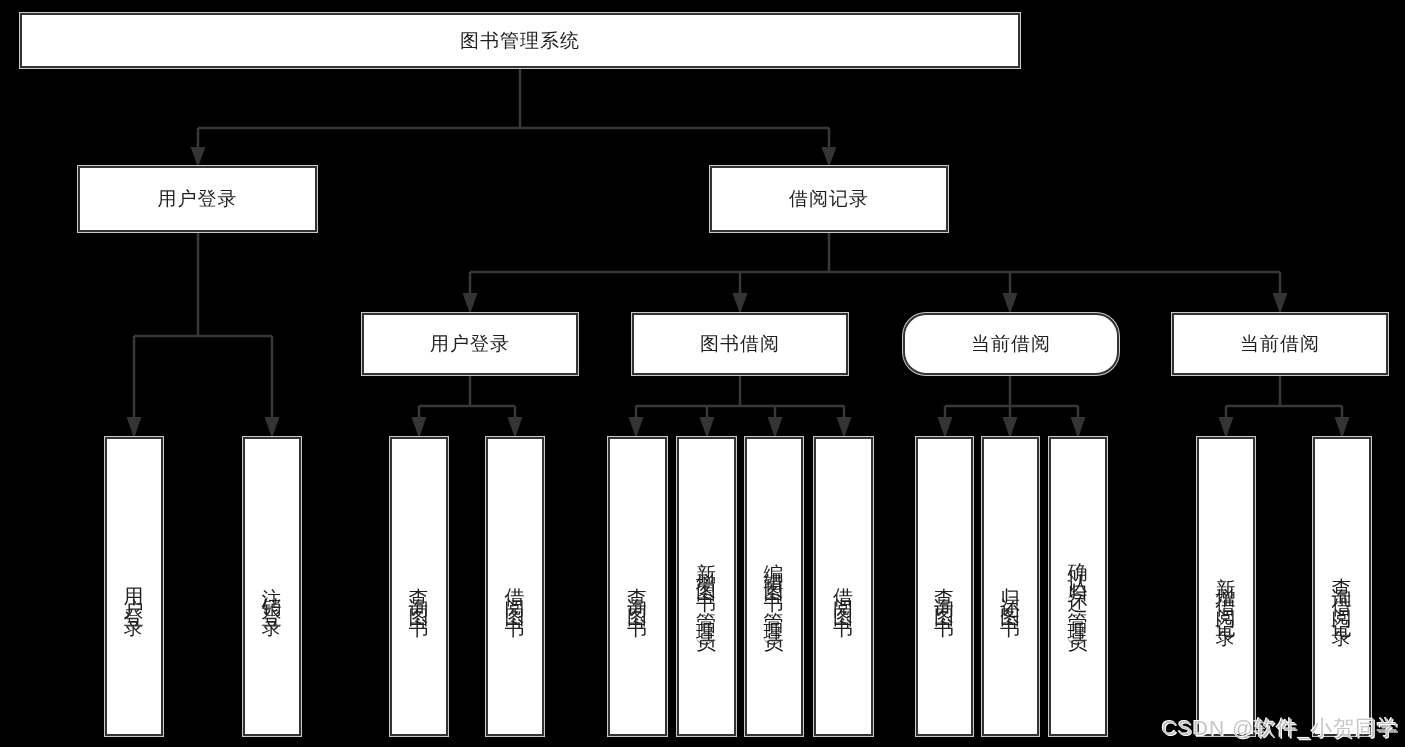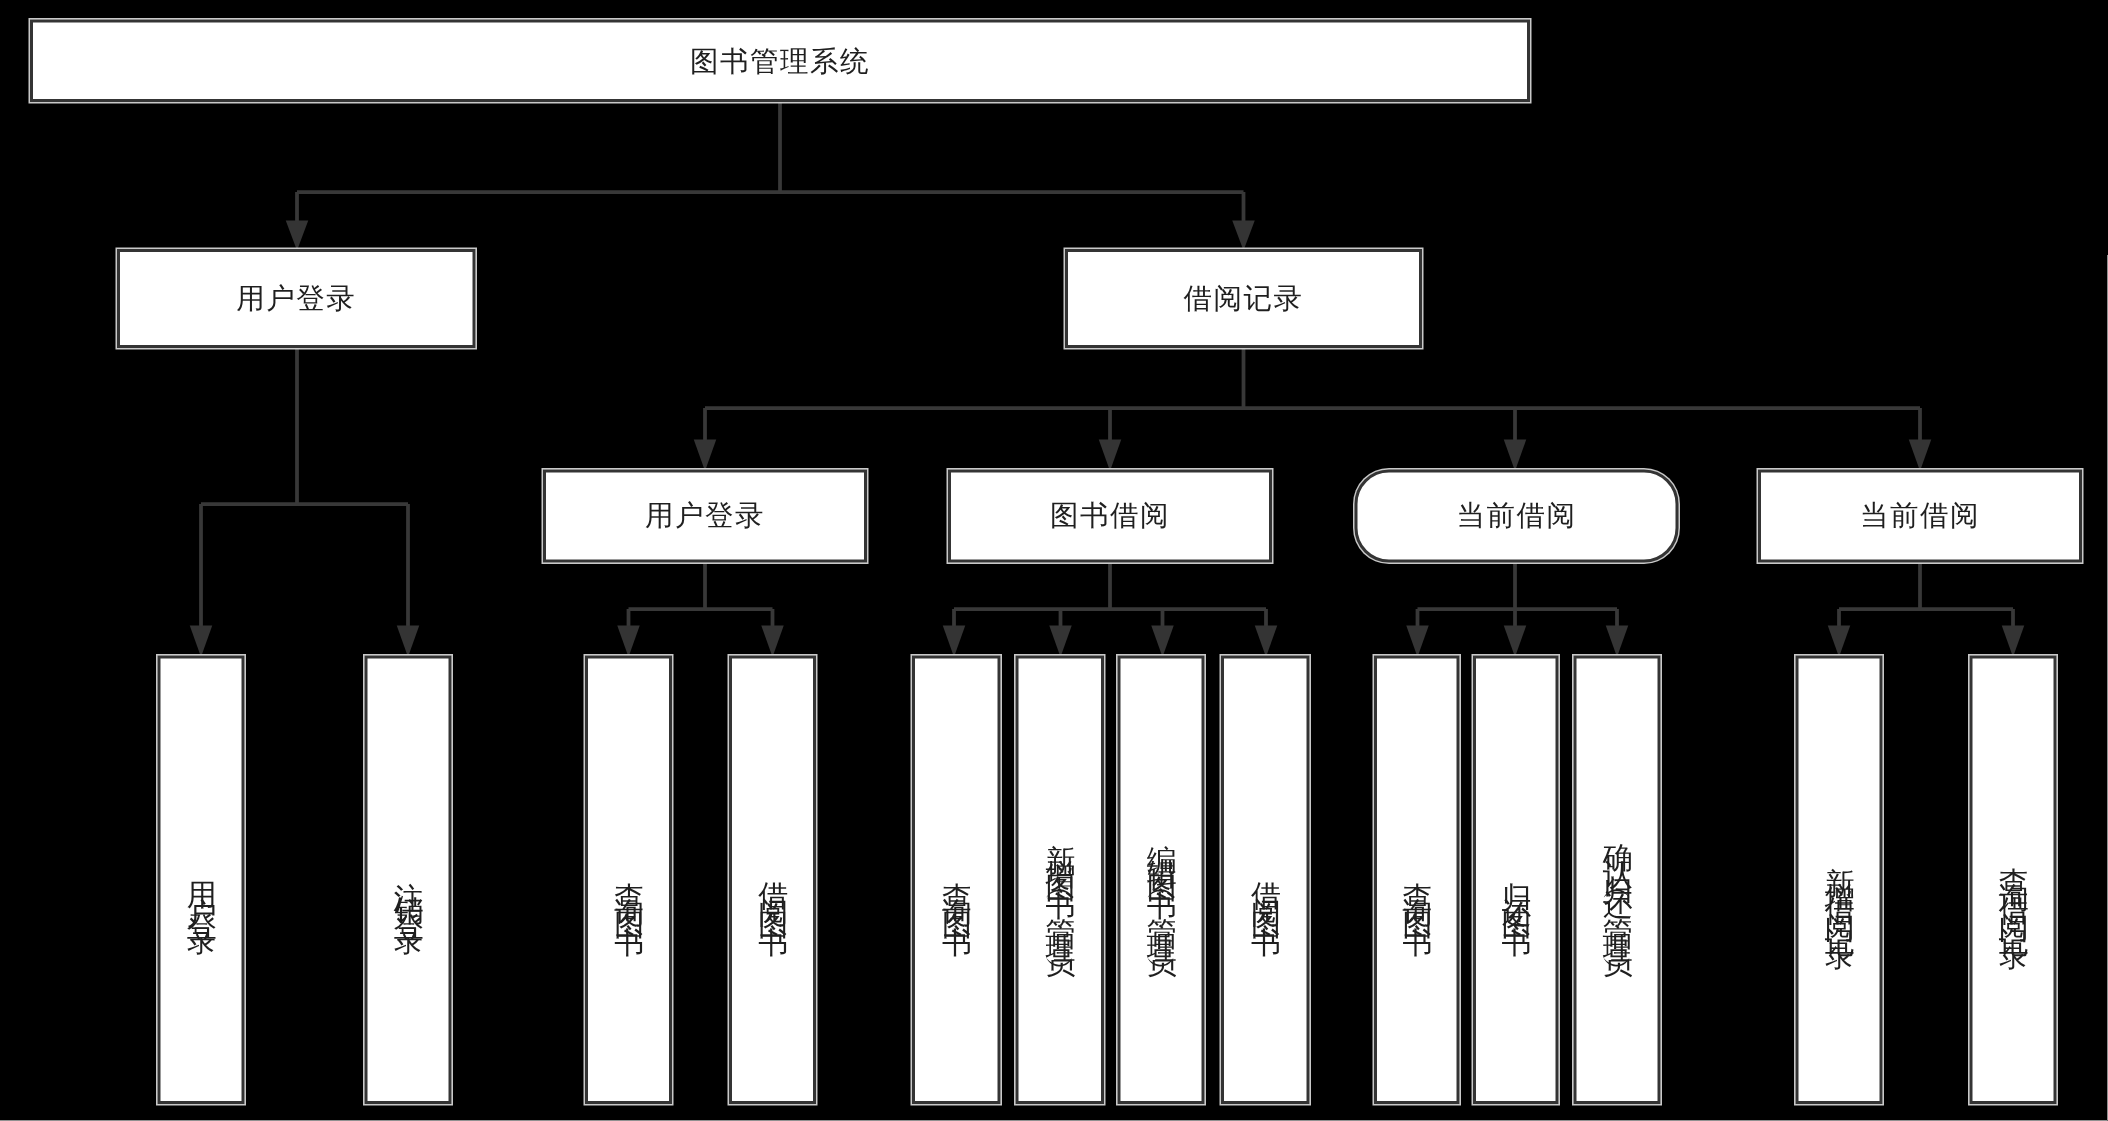--- a/index.html
+++ b/index.html
@@ -196,14 +196,15 @@
     <span>确认归还（管理员）</span>
   </div>
 
   <div class="node vbox v12">
     <span>新增借阅记录</span>
   </div>
   <div class="node vbox v13">
     <span>查询借阅记录</span>
   </div>
 
+  <div class="watermark">CSDN @软件_小贺同学</div>
 
 </div>
 
 </body></html>

